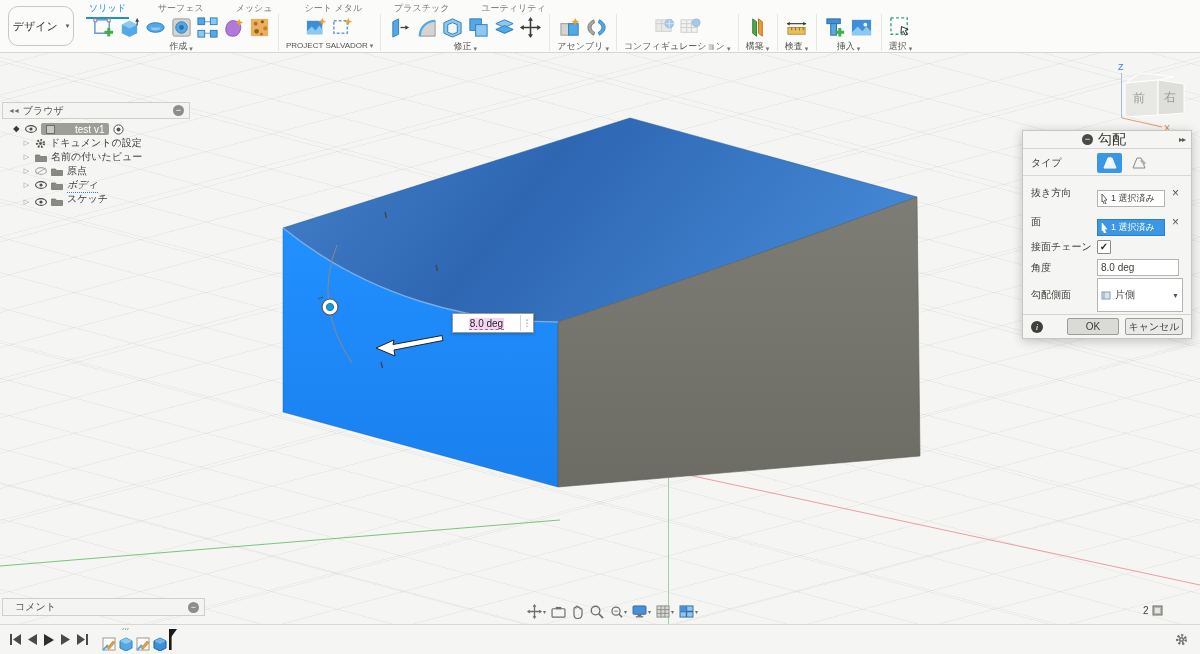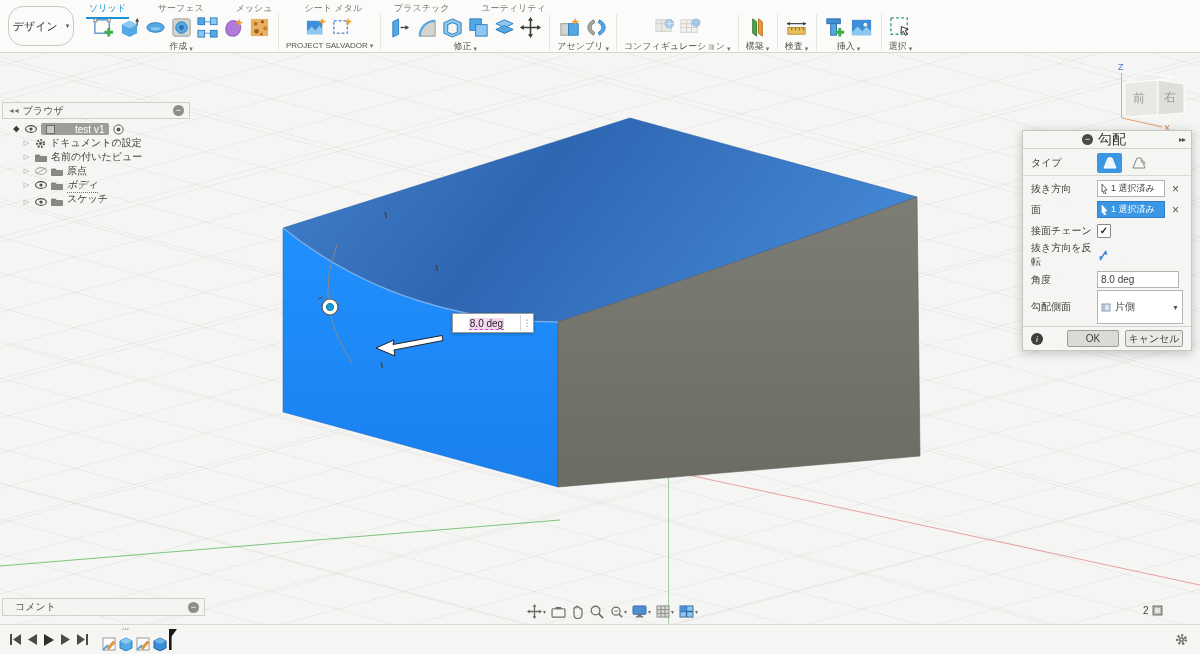--- a/index.html
+++ b/index.html
@@ -1,20 +1,20 @@
 <!DOCTYPE html>
 <html><head>
 <meta charset="utf-8">
 <style>
   html,body{margin:0;padding:0;}
   #root{position:relative;width:1200px;height:654px;overflow:hidden;background:#f5f5f3;
         font-family:"Liberation Sans",sans-serif;color:#3c3c38;-webkit-font-smoothing:antialiased;}
   
   .toolbar{position:absolute;top:0;left:0;right:0;height:52px;background:#fbfbfa;border-bottom:1px solid #d6d6d3;z-index:40;}
-  .design-btn{position:absolute;left:8px;top:6px;width:64px;height:38px;border:1px solid #c9c9c6;border-radius:15px;
+  .design-btn{position:absolute;left:8px;top:6px;width:64px;height:38px;border:1px solid #c9c9c6;border-radius:10px;
       background:#fbfbfa;display:flex;align-items:center;justify-content:center;font-size:11px;color:#333;gap:8px;cursor:default;}
   .tabs{position:absolute;left:86px;top:1px;display:flex;gap:26px;font-size:9px;color:#787874;}
   .tab{padding:1px 3px 2px;border-bottom:2px solid transparent;white-space:nowrap;}
   .tab.active{color:#1493d6;border-bottom-color:#1493d6;}
   .tb-groups{position:absolute;left:84px;top:14px;display:flex;align-items:flex-start;height:37px;}
   .tb-group{display:flex;flex-direction:column;align-items:center;padding:0 7px;border-right:1px solid #e6e6e3;height:37px;}
   .tb-group:last-child{border-right:none;}
   .tb-icons{display:flex;gap:2px;align-items:center;height:27px;}
   .ico{width:24px;height:26px;display:flex;align-items:center;justify-content:center;}
   .tb-label{font-size:9px;color:#55554f;white-space:nowrap;display:flex;gap:2px;align-items:flex-end;}
@@ -46,21 +46,21 @@
   .dlg-hd{height:17px;display:flex;align-items:center;padding:0 6px;border-bottom:1px solid #d4d4d1;}
   .dlg-hd .dk{background:#4a4a46;}
   .dlg-hd .ttl{margin-left:5px;font-size:14px;color:#2f2f2b;}
   .dbl-arrow{margin-left:auto;font-size:8px;color:#55554f;letter-spacing:-1px;}
   .dlg-body{padding:3px 8px 2px;}
   .dlg-row{display:flex;align-items:center;min-height:21px;}
   .dlg-row .lbl{width:66px;color:#3c3c38;flex:none;}
   .hr{border-top:1px solid #d8d8d5;margin:2px -8px;}
   .type-btn{width:25px;height:20px;display:flex;align-items:center;justify-content:center;border-radius:2px;margin-right:4px;}
   .type-btn.sel{background:#3b97e3;}
-  .sel-field{width:60px;height:15px;border:1px solid #b4b4b0;background:#fff;font-size:9px;display:flex;align-items:center;gap:3px;padding:0 3px;color:#3c3c38;}
+  .sel-field{width:60px;height:15px;border:1px solid #b4b4b0;background:#fff;font-size:9px;display:flex;align-items:center;gap:3px;padding:0 3px;color:#3c3c38;margin-top:12px;}
   .sel-field.active{background:#3b97e3;border-color:#2d7fc8;color:#fff;}
   .x-btn{margin-left:7px;color:#55554f;font-size:12px;line-height:12px;}
   .chk{width:12px;height:12px;border:1px solid #8a8a86;background:#fff;border-radius:1px;display:flex;align-items:center;justify-content:center;font-size:10px;color:#222;font-weight:bold;}
   .angle-input{width:74px;height:15px;border:1px solid #b4b4b0;font-size:10px;padding:0 3px;font-family:"Liberation Sans",sans-serif;color:#3c3c38;background:#fff;}
   .select-box{width:78px;height:16px;border:1px solid #b4b4b0;background:#fff;display:flex;align-items:center;gap:4px;padding:8px 3px;}
   .select-box .dd{margin-left:auto;font-size:7px;color:#55554f;}
   .dlg-ft{border-top:1px solid #d4d4d1;height:23px;display:flex;align-items:center;padding:0 8px;gap:6px;}
   .info-circle{width:12px;height:12px;border-radius:50%;background:#3f3f3b;color:#fff;font-size:9px;text-align:center;line-height:12px;font-family:"Liberation Serif",serif;font-style:italic;}
   .btn{height:15px;border:1px solid #9c9c98;border-radius:2px;font-size:10px;display:flex;align-items:center;justify-content:center;color:#3c3c38;}
   .btn.ok{width:50px;background:#dadad7;margin-left:auto;}
@@ -528,28 +528,20 @@
               </svg>
             <span>1 選択済み</span>
           </span>
           <span class="x-btn">×</span>
         </div>
         <div class="dlg-row">
           <span class="lbl">接面チェーン</span>
           <span class="chk">✓</span>
         </div>
         <div class="dlg-row">
-          <span class="lbl">抜き方向を反転</span>
-          <svg width="12" height="13">
-              <path d="M3 11L9 2" stroke="#3b82d8" stroke-width="1.4"></path>
-              <path d="M9 2l1.5 4-3.5-1z" fill="#3b82d8"></path>
-              <path d="M3 11l-.5-4 3.5 1z" fill="#3b82d8"></path>
-            </svg>
-        </div>
-        <div class="dlg-row">
           <span class="lbl">角度</span>
           <input class="angle-input" value="8.0 deg" style="">
         </div>
         <div class="dlg-row">
           <span class="lbl">勾配側面</span>
           <span class="select-box">
             <svg width="10" height="9">
                 <rect x="1" y="1" width="8" height="7" fill="#d8e4f0" stroke="#8a9ab0"></rect>
                 <path d="M3 1v7" stroke="#8a9ab0"></path>
               </svg>

